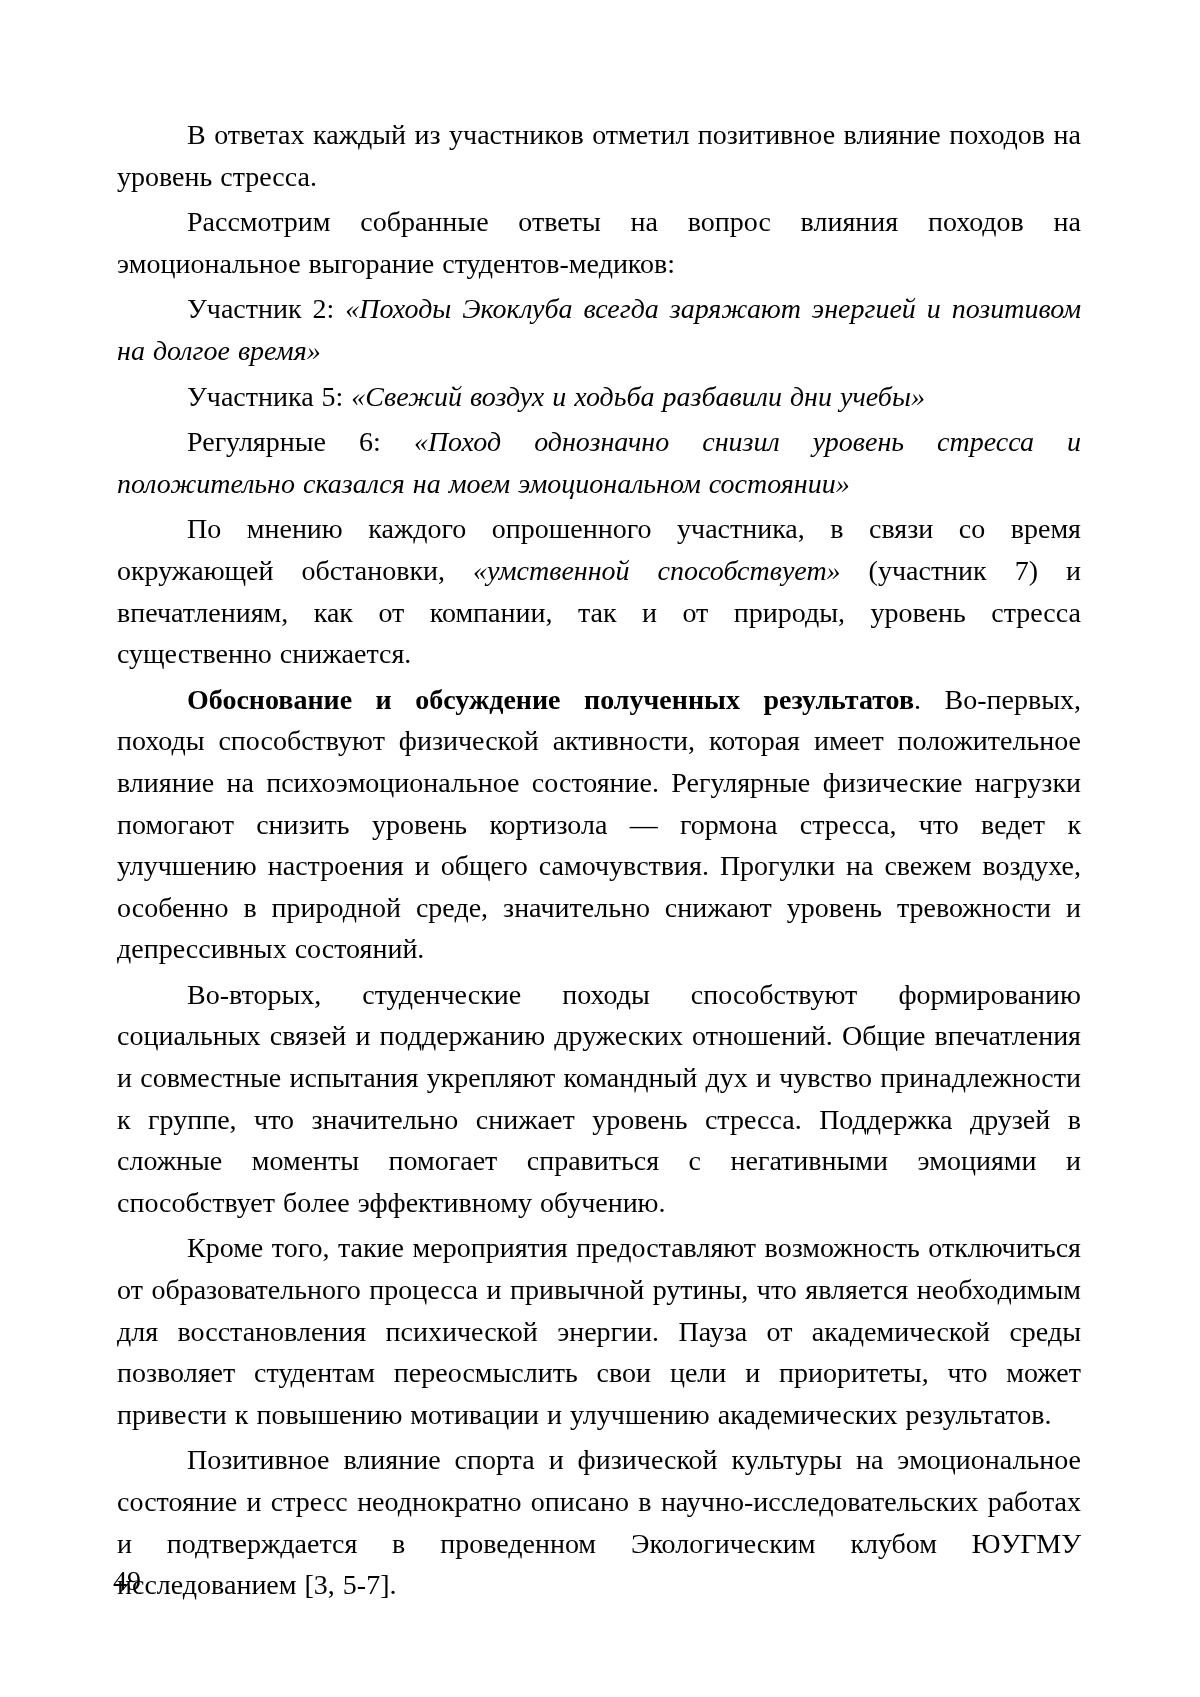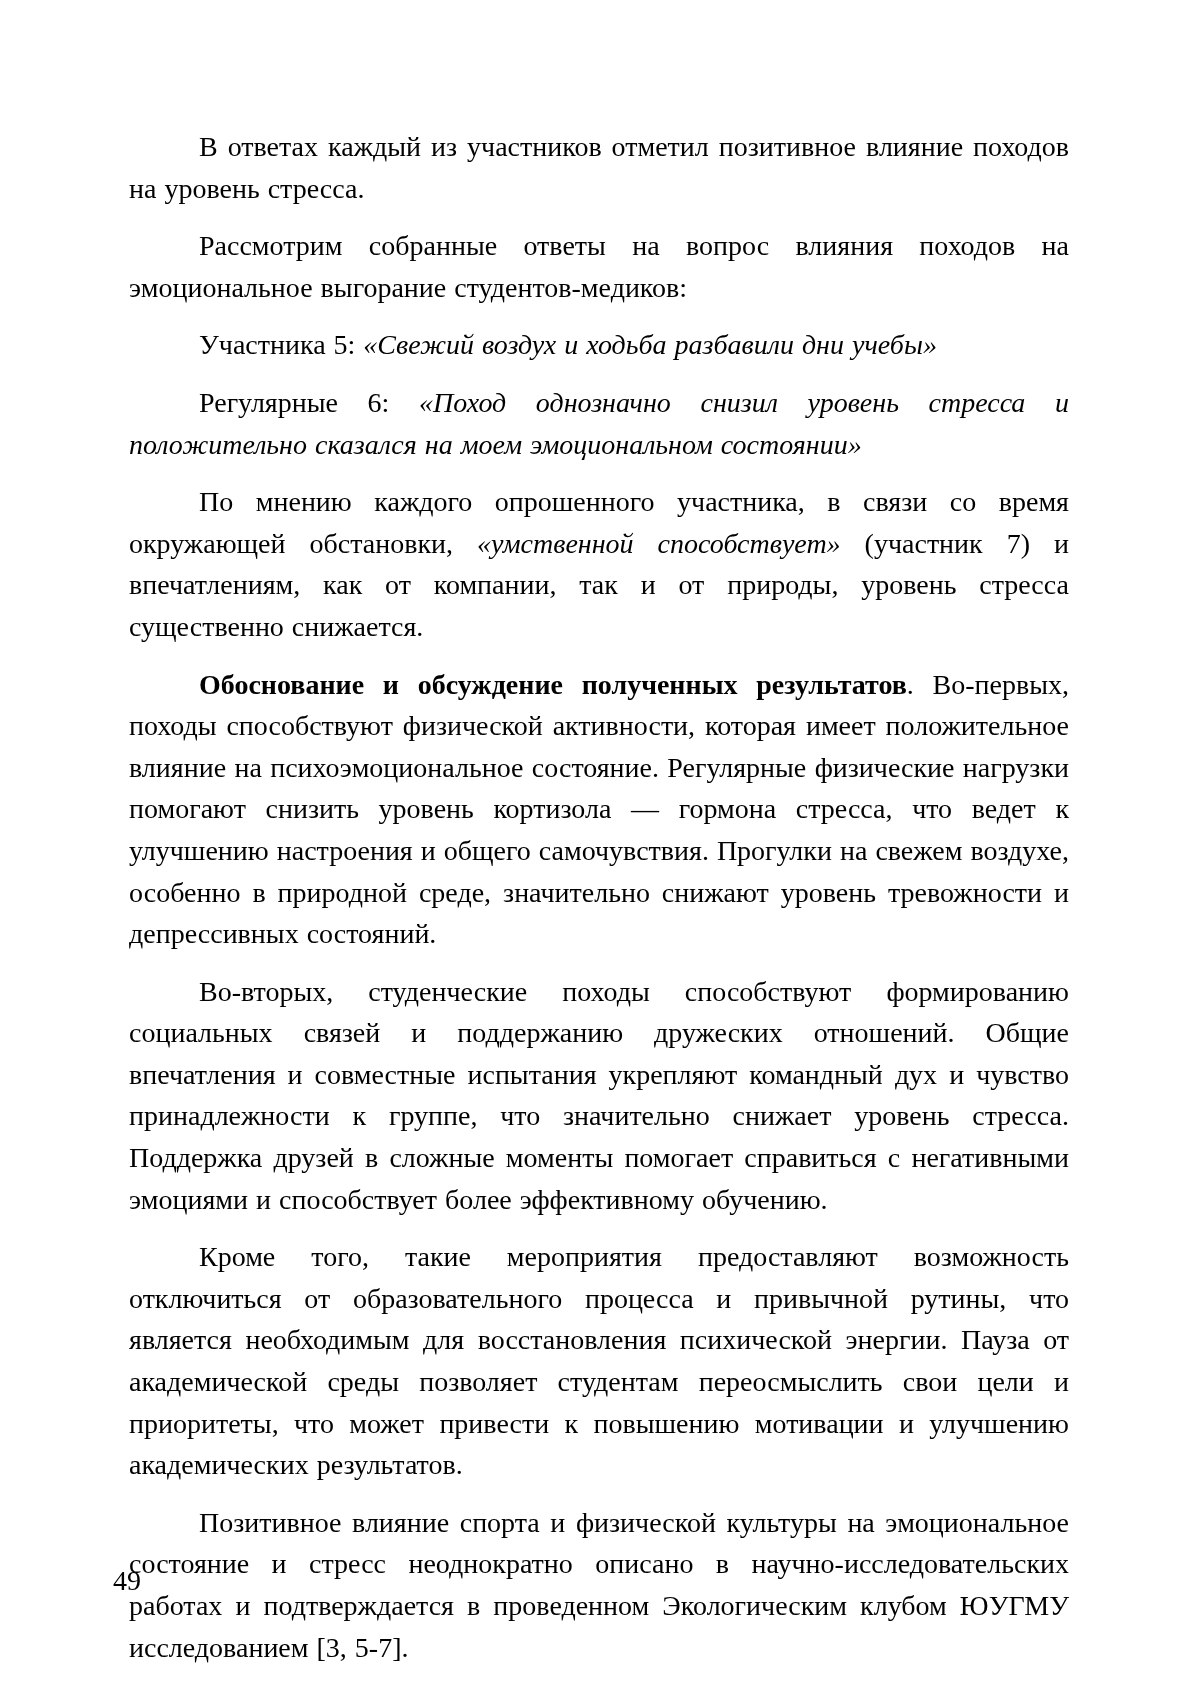--- a/index.html
+++ b/index.html
@@ -17,21 +17,21 @@
     overflow: hidden;
     box-sizing: border-box;
   }
   .text-body {
     position: absolute;
     top: 110px;
     left: 113px;
     width: 972px;
   }
   .text-body p {
-    margin: 16px;
+    margin: 4px;
     font-size: 28px;
     line-height: 41.6px;
     text-align: justify;
     text-indent: 70px;
     word-spacing: 1px;
   }
   .run-normal { font-style: normal; font-weight: normal; }
   .run-italic { font-style: italic; font-weight: normal; }
   .run-bold   { font-style: normal; font-weight: bold; }
   .page-number {
@@ -44,20 +44,21 @@
     line-height: 41.6px;
   }
 </style>
 </head>
 <body>
 
 <div class="page">
   <div class="text-body">
       <p><span class="run-normal">В ответах каждый из участников отметил позитивное влияние походов на уровень стресса.</span></p>
       <p><span class="run-normal">Рассмотрим собранные ответы на вопрос влияния походов на эмоциональное выгорание студентов-медиков:</span></p>
+      <p><span class="run-normal">Участник 2: </span><span class="run-italic">«Походы Экоклуба всегда заряжают энергией и позитивом на долгое время»</span></p>
       <p><span class="run-normal">Участника 5: </span><span class="run-italic">«Свежий воздух и ходьба разбавили дни учебы»</span></p>
       <p><span class="run-normal">Регулярные 6: </span><span class="run-italic">«Поход однозначно снизил уровень стресса и положительно сказался на моем эмоциональном состоянии»</span></p>
       <p><span class="run-normal">По мнению каждого опрошенного участника, в связи со время окружающей обстановки, </span><span class="run-italic">«умственной способствует»</span><span class="run-normal"> (участник 7) и впечатлениям, как от компании, так и от природы, уровень стресса существенно снижается.</span></p>
       <p><span class="run-bold">Обоснование и обсуждение полученных результатов</span><span class="run-normal">. Во-первых, походы способствуют физической активности, которая имеет положительное влияние на психоэмоциональное состояние. Регулярные физические нагрузки помогают снизить уровень кортизола — гормона стресса, что ведет к улучшению настроения и общего самочувствия. Прогулки на свежем воздухе, особенно в природной среде, значительно снижают уровень тревожности и депрессивных состояний.</span></p>
       <p><span class="run-normal">Во-вторых, студенческие походы способствуют формированию социальных связей и поддержанию дружеских отношений. Общие впечатления и совместные испытания укрепляют командный дух и чувство принадлежности к группе, что значительно снижает уровень стресса. Поддержка друзей в сложные моменты помогает справиться с негативными эмоциями и способствует более эффективному обучению.</span></p>
       <p><span class="run-normal">Кроме того, такие мероприятия предоставляют возможность отключиться от образовательного процесса и привычной рутины, что является необходимым для восстановления психической энергии. Пауза от академической среды позволяет студентам переосмыслить свои цели и приоритеты, что может привести к повышению мотивации и улучшению академических результатов.</span></p>
       <p><span class="run-normal">Позитивное влияние спорта и физической культуры на эмоциональное состояние и стресс неоднократно описано в научно-исследовательских работах и подтверждается в проведенном Экологическим клубом ЮУГМУ исследованием [3, 5-7].</span></p>
     </div>
   <div class="page-number">49</div>
 </div>

